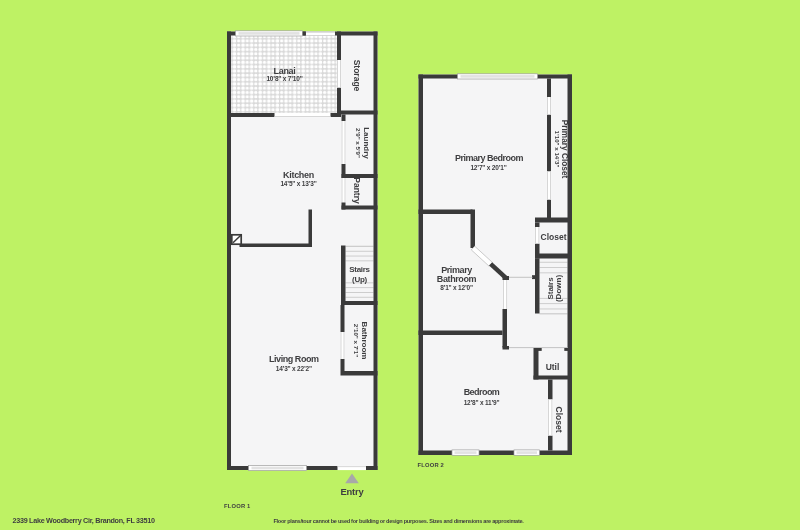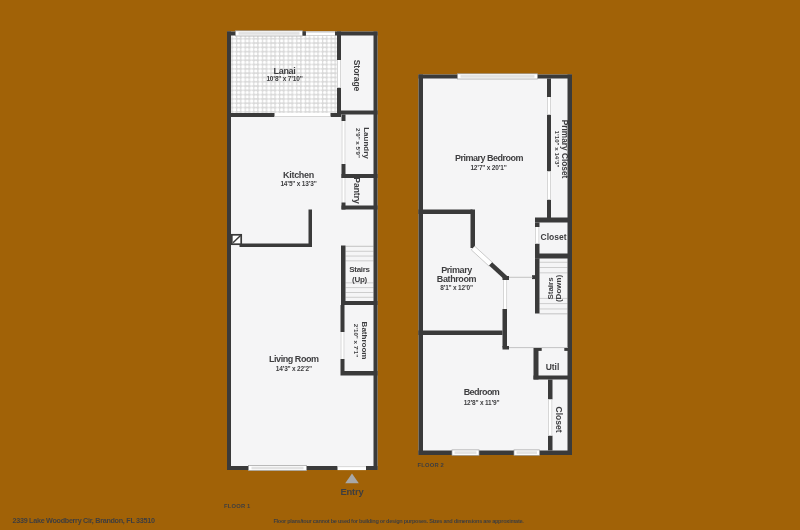--- a/index.html
+++ b/index.html
@@ -1,16 +1,16 @@
 <!DOCTYPE html>
 <html><head>
 <meta charset="utf-8">
 <style>
   html,body{margin:0;padding:0;background:#ffffff;}
-  .page{position:relative;width:800px;height:530px;background:#a16207;overflow:hidden;}
+  .page{position:relative;width:800px;height:530px;background:#bef264;overflow:hidden;}
   svg{position:absolute;left:0;top:0;}
   text{font-family:"Liberation Sans",sans-serif;font-weight:bold;fill:#3e3e40;}
 </style>
 </head>
 <body>
 <div class="page">
 <svg width="800" height="530" viewBox="0 0 800 530">
 <defs>
   <pattern id="lanaiDots" width="8.6" height="4.3" patternUnits="userSpaceOnUse">
     <rect width="8.6" height="4.3" fill="#d9d9d9"></rect>

